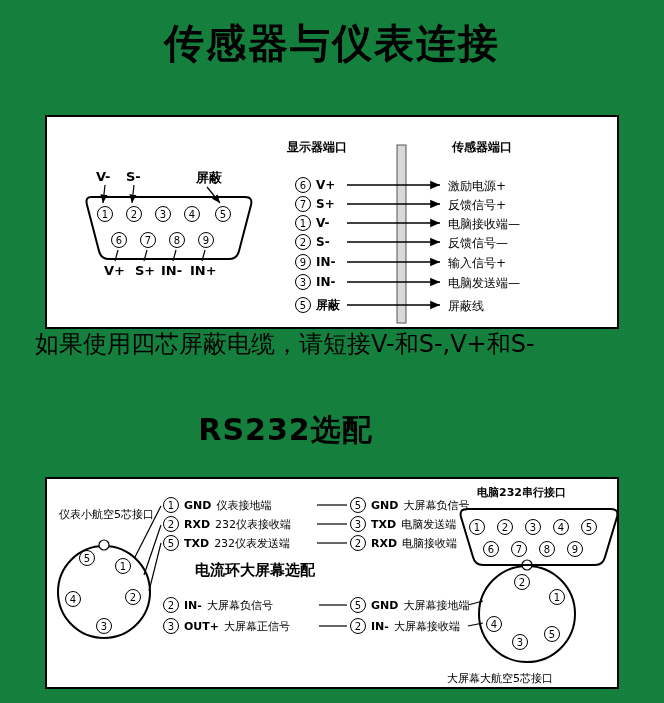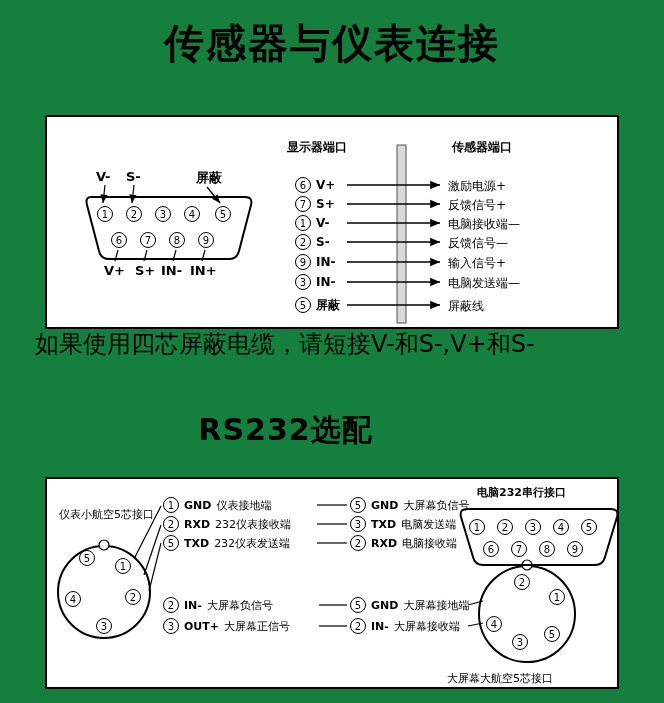--- a/index.html
+++ b/index.html
@@ -139,20 +139,21 @@
         <line x1="97" y1="96" x2="114" y2="46"></line>
         <line x1="102" y1="112" x2="114" y2="64"></line>
         <line x1="421" y1="126" x2="436" y2="122"></line>
         <line x1="421" y1="147" x2="436" y2="144"></line>
       </g>
     </svg>
 
     <div class="abs sm" style="left:12px;top:28px">仪表小航空5芯接口</div>
     <div class="abs sm b" style="left:430px;top:6px">电脑232串行接口</div>
     <div class="abs sm" style="left:400px;top:192px">大屏幕大航空5芯接口</div>
+    <div class="abs b" style="left:148px;top:82px;font-size:15px">电流环大屏幕选配</div>
 
     <div class="row" style="left:116px;top:17px">
       <span class="pin">1</span>
       <span class="sm b">GND</span>
       <span class="sm">仪表接地端</span>
     </div>
     <div class="row" style="left:303px;top:17px">
       <span class="pin">5</span>
       <span class="sm b">GND</span>
       <span class="sm">大屏幕负信号</span>

